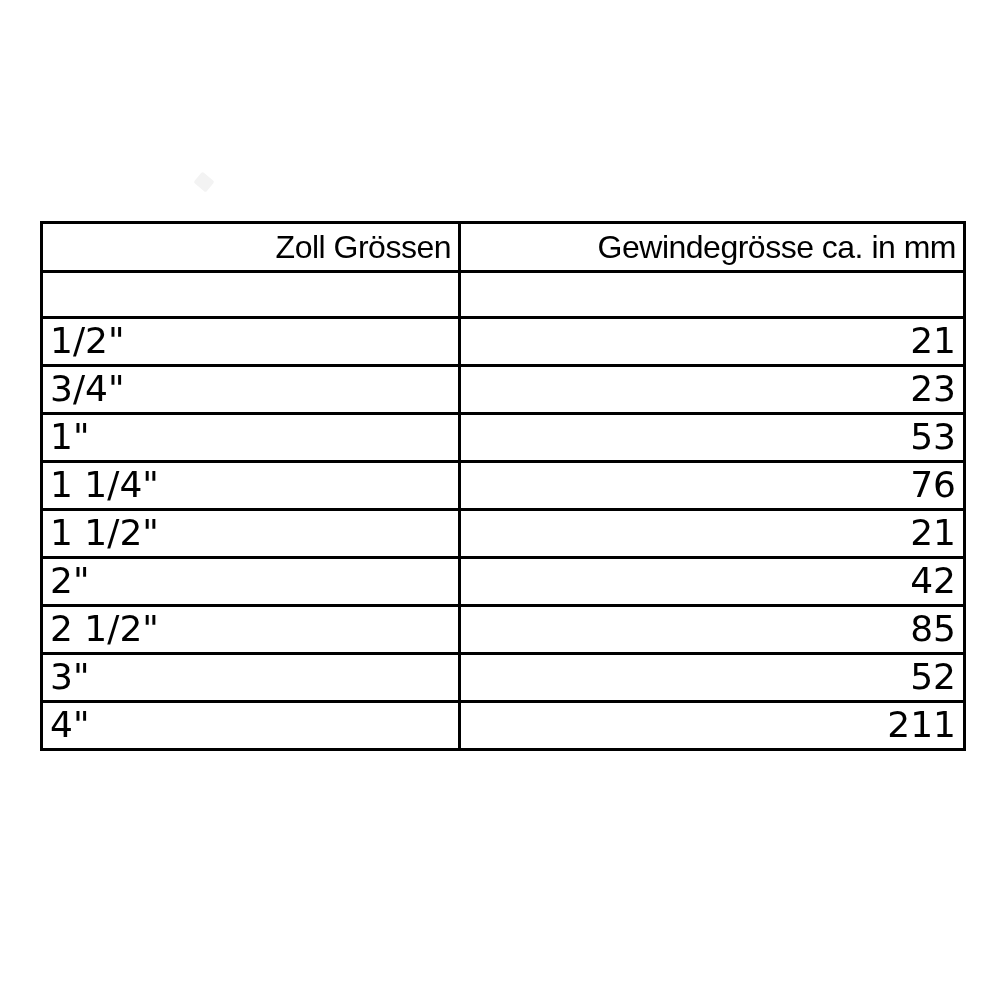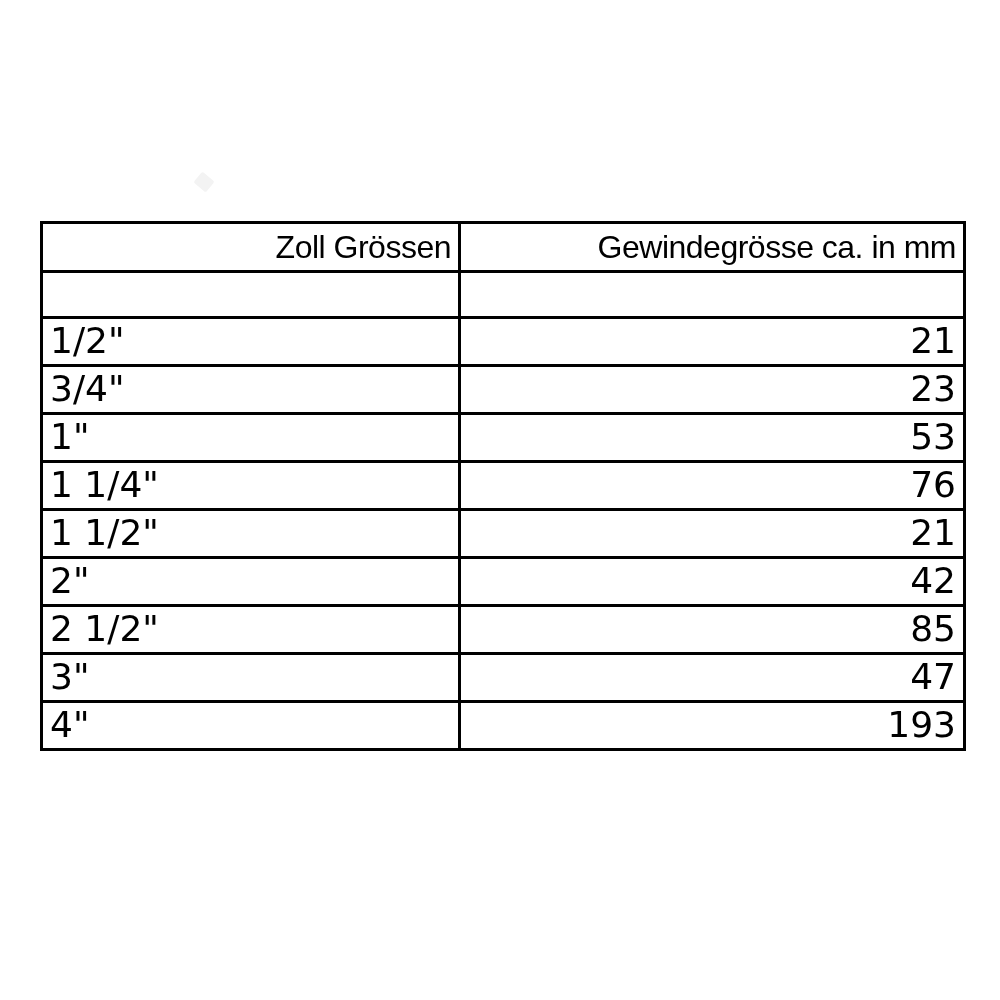--- a/index.html
+++ b/index.html
@@ -107,21 +107,21 @@
         <tr>
           <td class="zoll">2"</td>
           <td class="num">42</td>
         </tr>
         <tr>
           <td class="zoll">2 1/2"</td>
           <td class="num">85</td>
         </tr>
         <tr>
           <td class="zoll">3"</td>
-          <td class="num">47</td>
+          <td class="num">52</td>
         </tr>
         <tr>
           <td class="zoll">4"</td>
-          <td class="num">193</td>
+          <td class="num">211</td>
         </tr>
       </tbody>
   </table>
 </div>
 
 </body></html>

